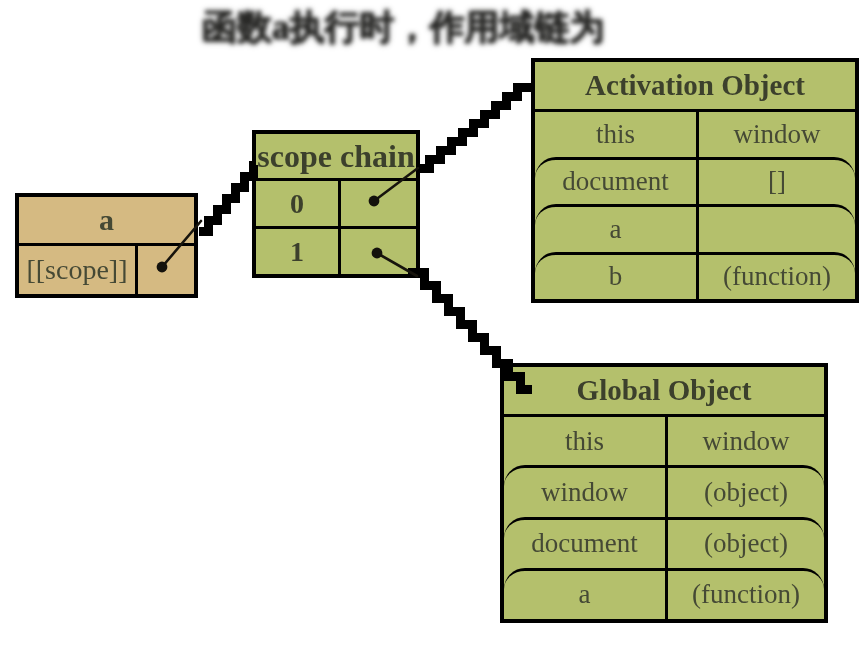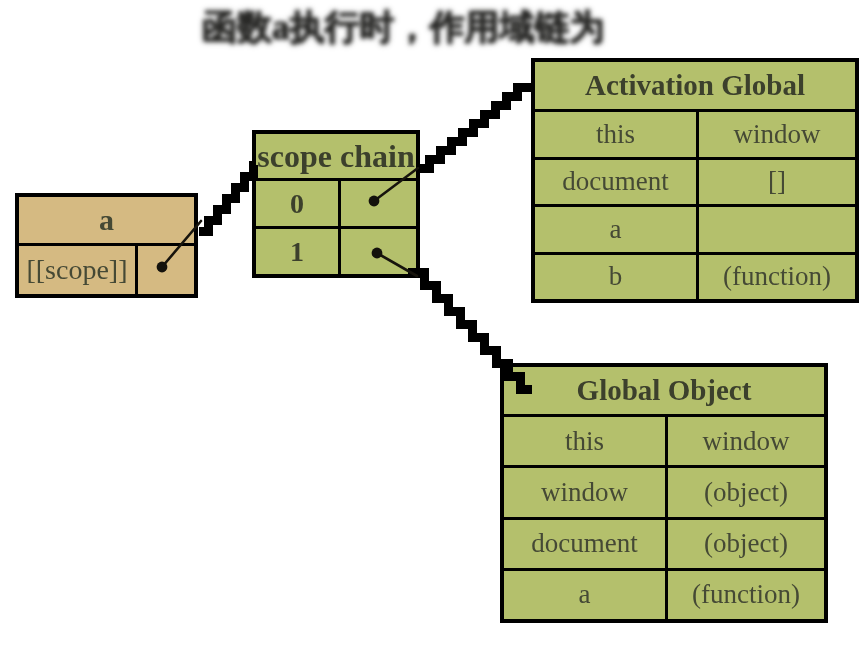--- a/index.html
+++ b/index.html
@@ -51,21 +51,21 @@
 
   
   .table { background:var(--box-green,#b4c06c); display:flex; flex-direction:column; }
   .table.ao { left:531px; top:58px; width:328px; height:245px; }
   .table.go { left:500px; top:363px; width:328px; height:260px; }
   .t-header {
     height:47px; border-bottom:3px solid var(--line,#000); flex:none;
     display:flex; align-items:center; justify-content:center;
     font-weight:bold; font-size:29px; color:var(--header-ink,#3c402c);
   }
-  .t-row { flex:1; display:flex; }
+  .t-row { flex:1; display:flex;border-radius:21px; }
   .t-row + .t-row { border-top:3px solid var(--line,#000); }
   .t-key {
     width:161px; border-right:3px solid var(--line,#000);
     display:flex; align-items:center; justify-content:center;
     font-size:27px; color:var(--ink,#454935);
   }
   .t-val { flex:1; display:flex; align-items:center; justify-content:center; font-size:27px; color:var(--ink,#454935); }
 
   
   .overlay { position:absolute; left:0; top:0; width:861px; height:671px; pointer-events:none; }
@@ -94,21 +94,21 @@
       <div class="chain-index">0</div>
       <div class="chain-ptr"></div>
     </div>
     <div class="chain-row">
       <div class="chain-index">1</div>
       <div class="chain-ptr"></div>
     </div>
   </div>
 
   <div class="box table ao">
-    <div class="t-header">Activation Global</div>
+    <div class="t-header">Activation Object</div>
     <div class="t-row">
       <div class="t-key">this</div>
       <div class="t-val">window</div>
     </div>
     <div class="t-row">
       <div class="t-key">document</div>
       <div class="t-val">[]</div>
     </div>
     <div class="t-row">
       <div class="t-key">a</div>

